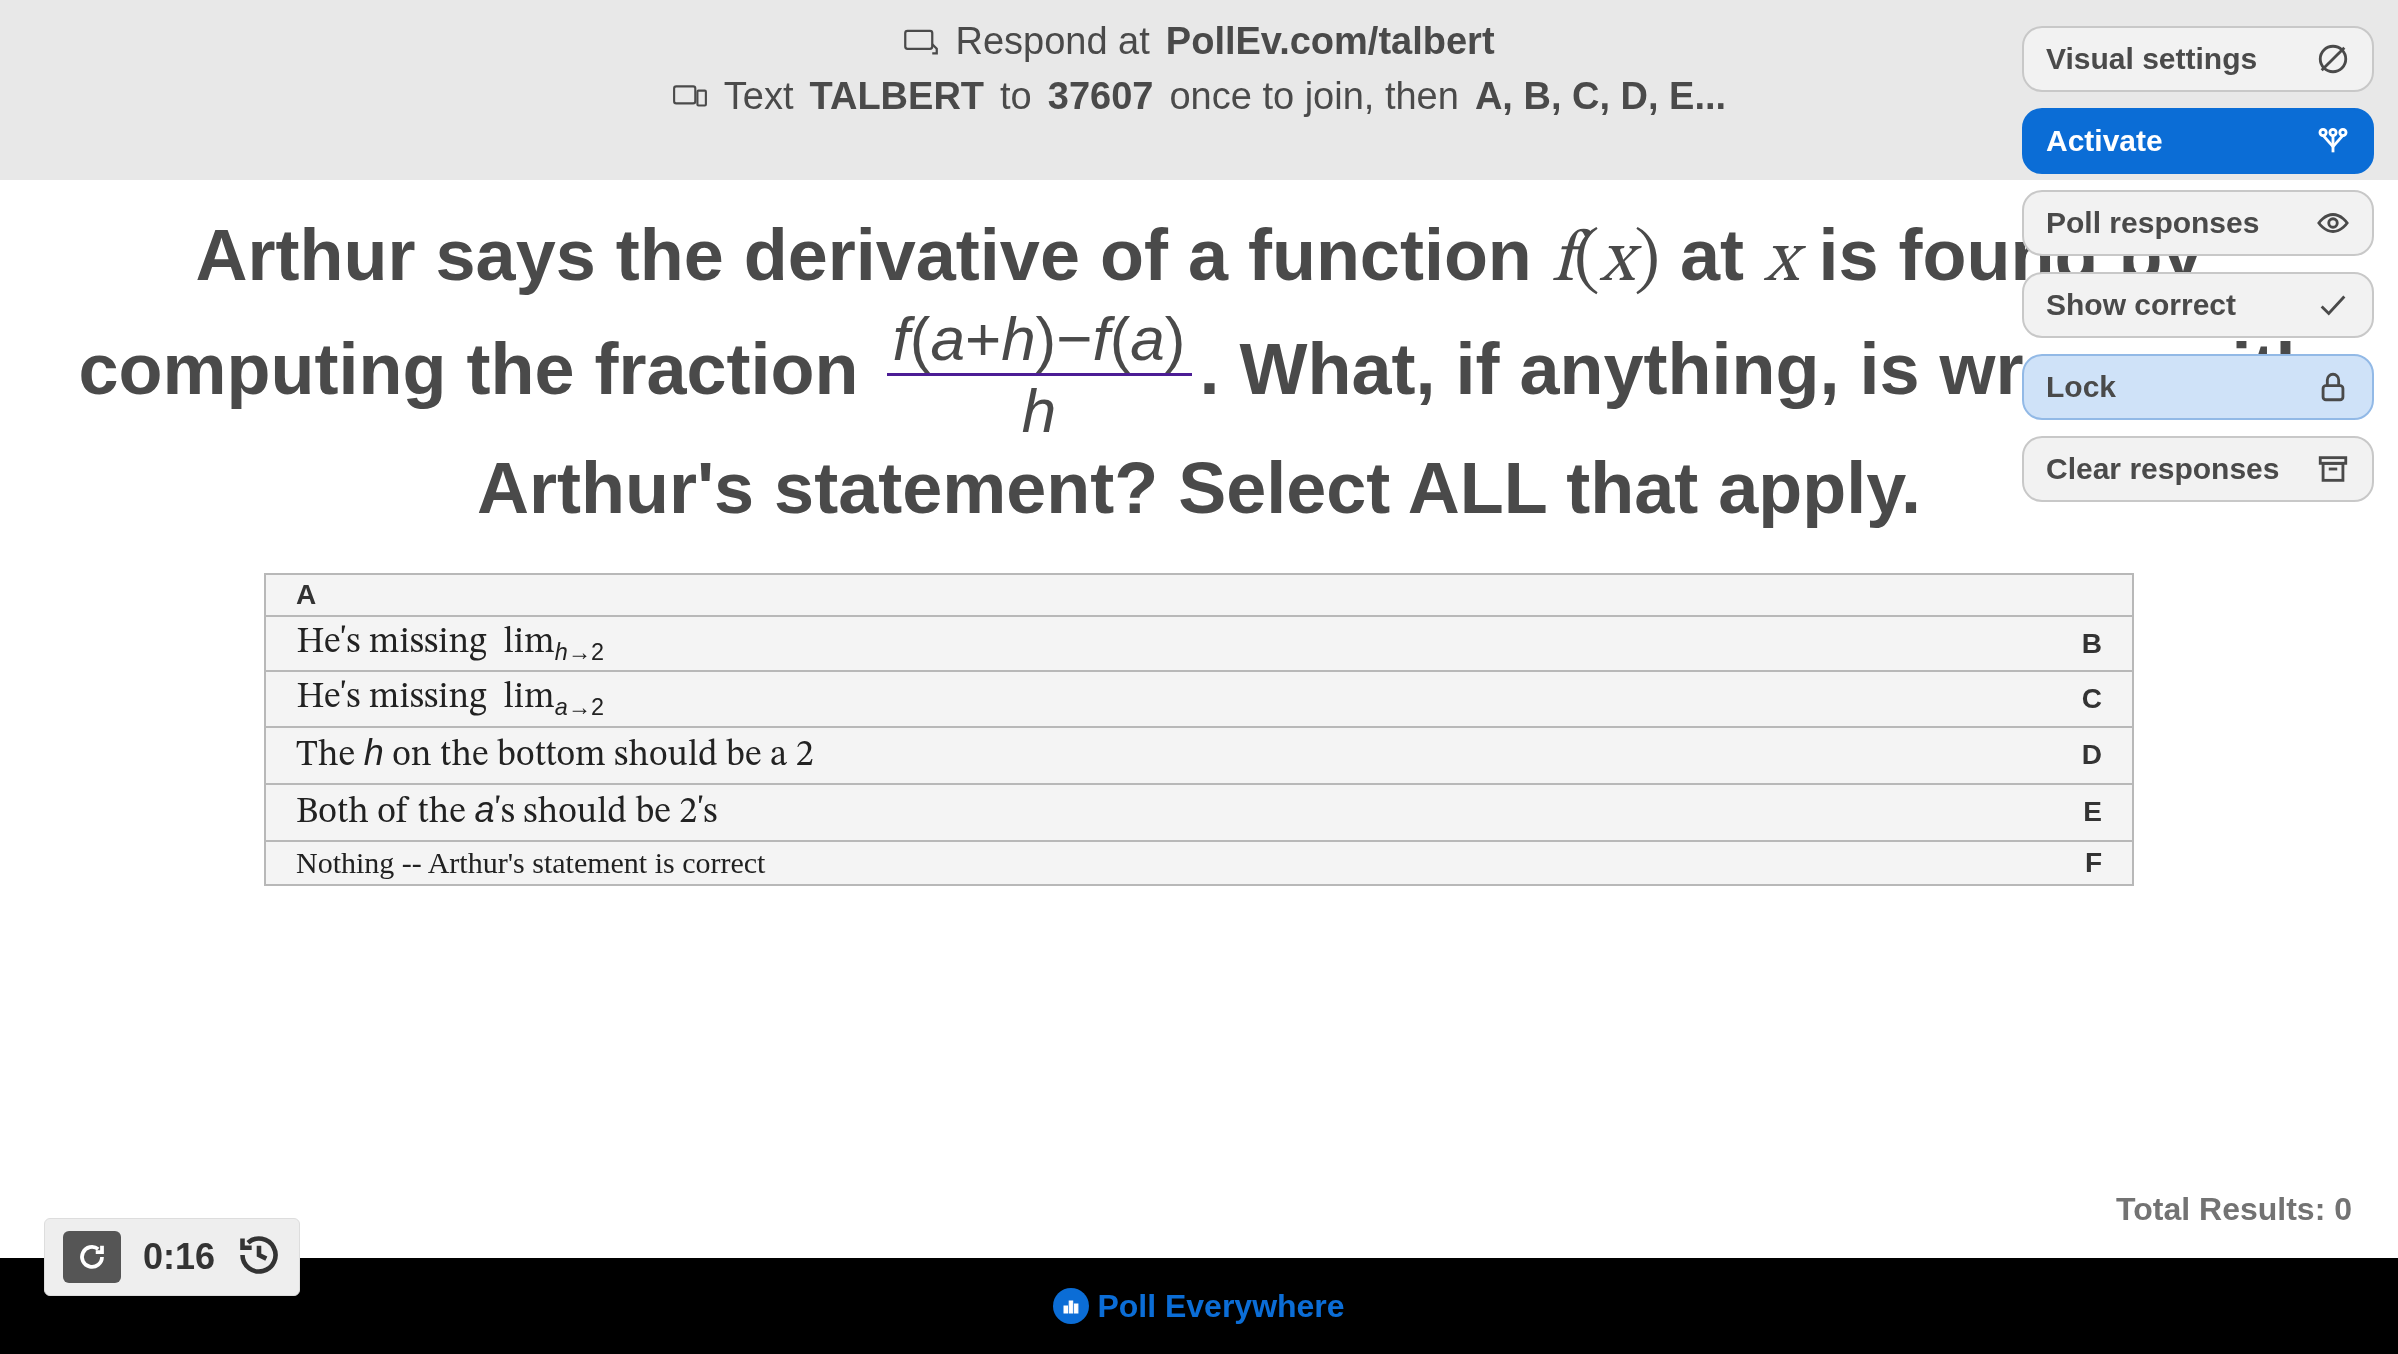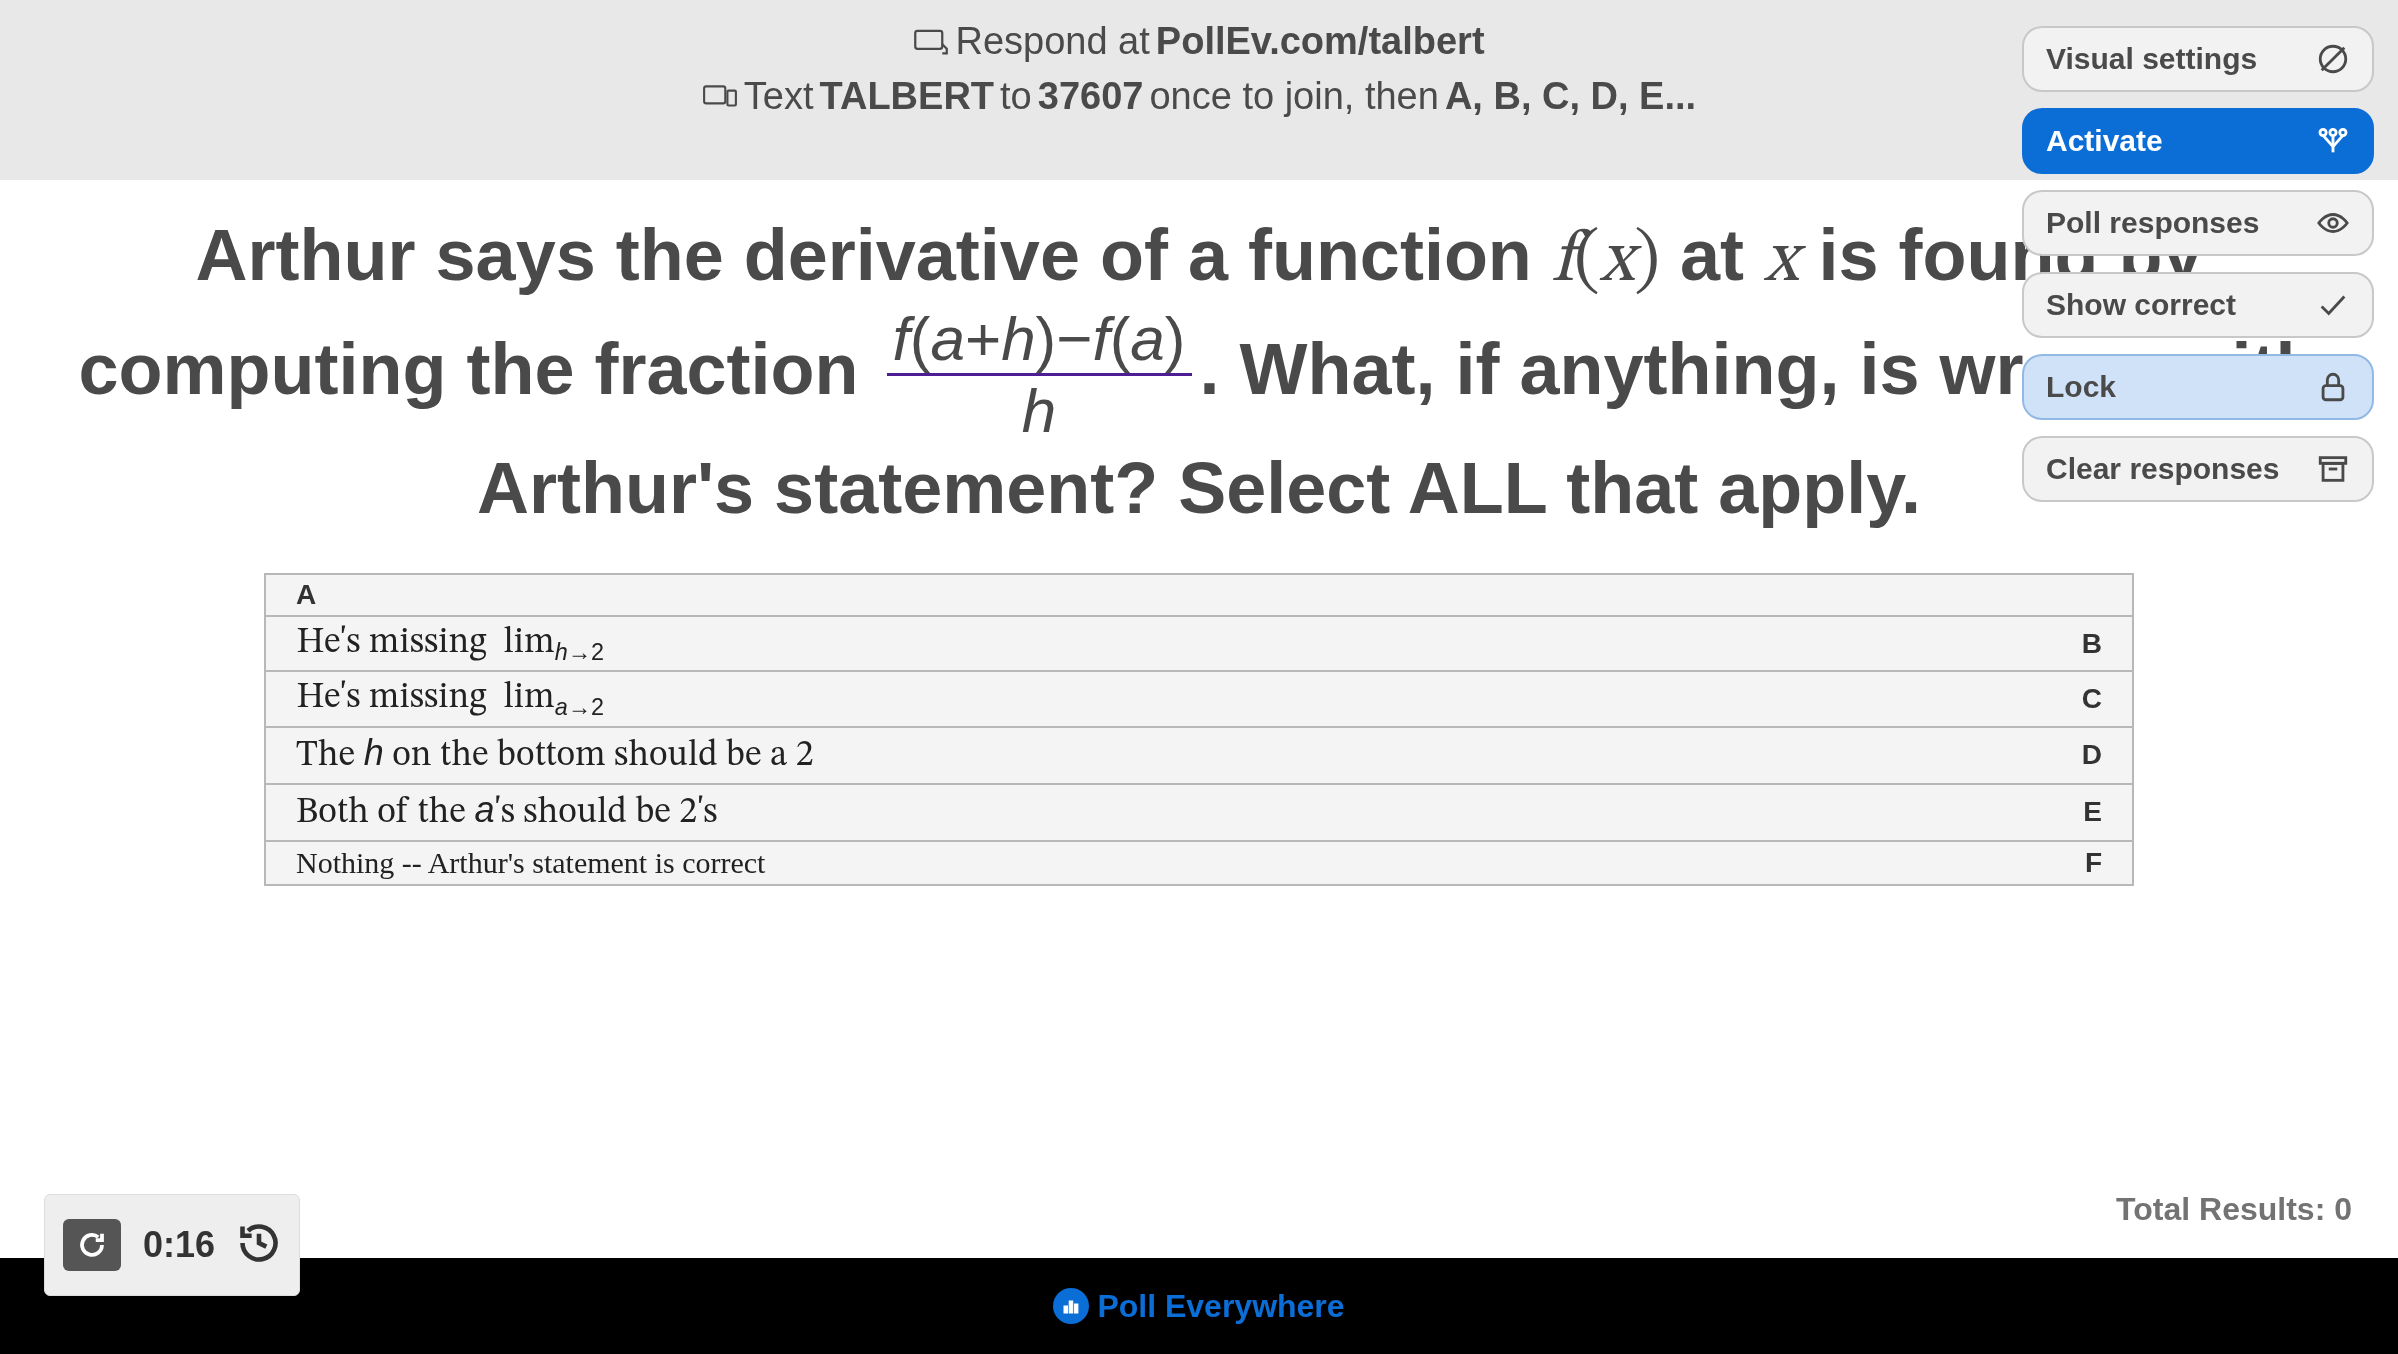--- a/index.html
+++ b/index.html
@@ -1,19 +1,19 @@
 <!DOCTYPE html>
 <html><head>
 <meta charset="utf-8">
 <style>
   * { box-sizing: border-box; margin: 0; padding: 0; font-family: -apple-system, BlinkMacSystemFont, "Segoe UI", Helvetica, Arial, sans-serif; }
   html, body { width: 2398px; height: 1354px; overflow: hidden; }
 
   .top-bar { background: #e8e8e8; height: 180px; padding-top: 20px; position: relative; }
-  .instr-line { text-align: center; font-size: 38px; color: #4a4a4a; display: flex; align-items: center; justify-content: center; gap: 6px; margin-bottom: 12px; }
+  .instr-line { text-align: center; font-size: 38px; color: #4a4a4a; display: flex; align-items: center; justify-content: center; gap: 16px; margin-bottom: 12px; }
   .instr-line .thin { font-weight: 400; }
   .instr-line .bold { font-weight: 700; }
 
   .side-panel { position: absolute; right: 24px; top: 26px; width: 352px; display: flex; flex-direction: column; gap: 16px; z-index: 50; }
   .side-btn { display: flex; align-items: center; justify-content: space-between; padding: 14px 22px; border-radius: 20px; border: 2px solid #c8c8c8; background: #f2f2f2; font-size: 30px; font-weight: 600; color: #4a4a4a; cursor: pointer; }
   .side-btn svg { width: 34px; height: 34px; stroke: #4a4a4a; fill: none; stroke-width: 2; }
   .side-btn.activate { background: #0b6dd6; border-color: #0b6dd6; color: #fff; }
   .side-btn.activate svg { stroke: #fff; }
   .side-btn.lock { background: #cfe2f8; border-color: #92b9e6; }
 
@@ -34,21 +34,21 @@
   .opt-text .sub { font-size: 0.65em; vertical-align: sub; }
   .opt-letter { font-family: -apple-system, Arial, sans-serif; font-weight: 700; font-size: 28px; color: #333; }
 
   .total-results { position: absolute; right: 46px; bottom: 30px; font-size: 32px; font-weight: 600; color: #737373; }
 
   .footer { position: absolute; left: 0; right: 0; bottom: 0; height: 96px; background: #000000; display: flex; align-items: center; justify-content: center; }
   .brand { font-size: 32px; font-weight: 700; color: #0b6dd6; display: flex; align-items: center; gap: 8px; }
   .brand .logo-dot { width: 36px; height: 36px; border-radius: 50%; background: #0b6dd6; display: inline-flex; align-items: center; justify-content: center; }
   .brand .logo-dot svg { width: 20px; height: 20px; fill: #fff; stroke: #fff; }
 
-  .timer-block { position: absolute; left: 44px; bottom: 58px; background: #eeeeee; border: 1px solid #ddd; border-radius: 6px; padding: 24px 18px; display: flex; align-items: center; gap: 22px; z-index: 40; }
+  .timer-block { position: absolute; left: 44px; bottom: 58px; background: #eeeeee; border: 1px solid #ddd; border-radius: 6px; padding: 12px 18px; display: flex; align-items: center; gap: 22px; z-index: 40; }
   .timer-refresh { width: 58px; height: 52px; background: #555; border-radius: 6px; display: flex; align-items: center; justify-content: center; cursor: pointer; }
   .timer-refresh svg { stroke: #fff; fill: none; width: 30px; height: 30px; stroke-width: 3; }
   .timer-value { font-size: 36px; font-weight: 600; color: #333; }
   .timer-hist svg { stroke: #333; fill: none; width: 44px; height: 44px; stroke-width: 2.5; }
 
   .screen-icon { width: 36px; height: 28px; stroke: #4a4a4a; fill: none; stroke-width: 2; }
   .phone-icon { width: 36px; height: 28px; stroke: #4a4a4a; fill: none; stroke-width: 2; }
 </style>
 </head>
 <body>

